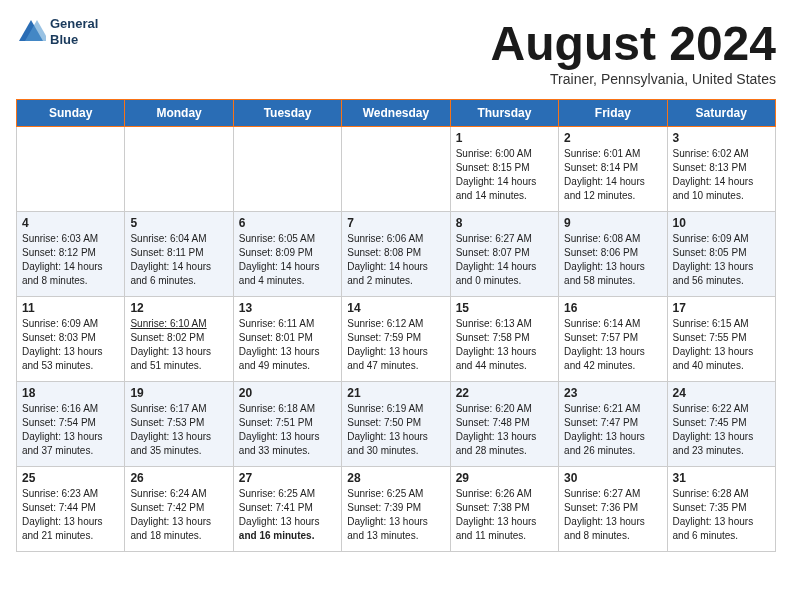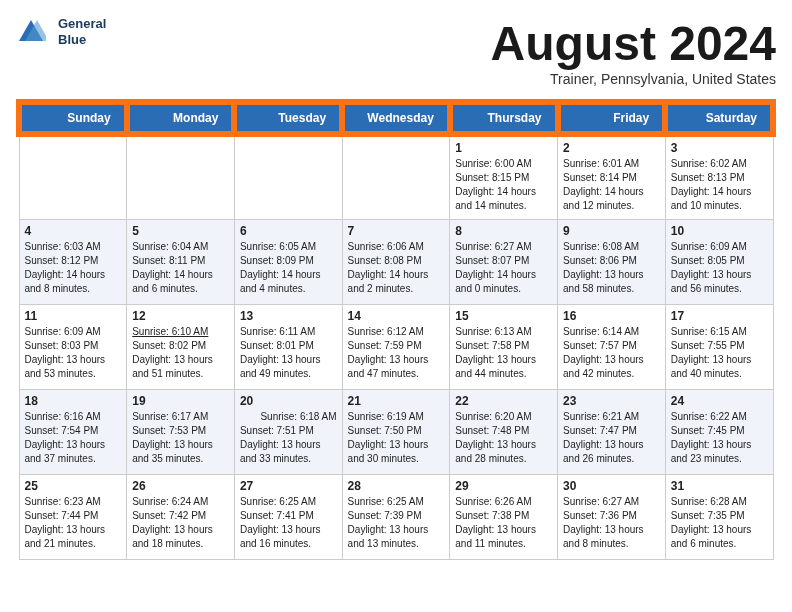--- a/index.html
+++ b/index.html
@@ -12,21 +12,21 @@
     }
     .header-area {
       display: flex;
       justify-content: space-between;
       align-items: flex-start;
       margin-bottom: 12px;
     }
     .logo {
       display: flex;
       align-items: center;
-      gap: 12px;
+      gap: 4px;
     }
     .logo-text {
       display: flex;
       flex-direction: column;
       font-size: 13px;
       font-weight: bold;
       color: #1a3a5c;
       line-height: 1.2;
     }
     .logo-icon {
@@ -49,22 +49,22 @@
       width: 100%;
       border-collapse: collapse;
       table-layout: fixed;
     }
     thead th {
       background: #2a6db5;
       color: #fff;
       font-size: 12px;
       font-weight: bold;
       padding: 6px 13px;
-      text-align: right;
-      border: 6px solid #f97316;
+      text-align: center;
+      border: 1px solid #f97316;
     }
     tbody td {
       vertical-align: top;
       border: 1px solid #ccc;
       padding: 4px 5px;
       font-size: 10px;
       color: #222;
       height: 85px;
       background: #fff;
     }
@@ -256,21 +256,21 @@
         </td>
         <td>
           <span class="day-num">19</span>
           <span style="display: block; line-height: 1.4;">Sunrise: 6:17 AM</span>
           <span style="display: block; line-height: 1.4;">Sunset: 7:53 PM</span>
           <span style="display: block; line-height: 1.4;">Daylight: 13 hours</span>
           <span style="display: block; line-height: 1.4;">and 35 minutes.</span>
         </td>
         <td>
           <span class="day-num">20</span>
-          <span style="display: block; line-height: 1.4; text-align: right;">Sunrise: 6:18 AM</span>
+          <span style="display: block; line-height: 1.4;">Sunrise: 6:18 AM</span>
           <span style="display: block; line-height: 1.4;">Sunset: 7:51 PM</span>
           <span style="display: block; line-height: 1.4;">Daylight: 13 hours</span>
           <span style="display: block; line-height: 1.4;">and 33 minutes.</span>
         </td>
         <td>
           <span class="day-num">21</span>
           <span style="display: block; line-height: 1.4;">Sunrise: 6:19 AM</span>
           <span style="display: block; line-height: 1.4;">Sunset: 7:50 PM</span>
           <span style="display: block; line-height: 1.4;">Daylight: 13 hours</span>
           <span style="display: block; line-height: 1.4;">and 30 minutes.</span>
@@ -310,21 +310,21 @@
           <span style="display: block; line-height: 1.4;">Sunrise: 6:24 AM</span>
           <span style="display: block; line-height: 1.4;">Sunset: 7:42 PM</span>
           <span style="display: block; line-height: 1.4;">Daylight: 13 hours</span>
           <span style="display: block; line-height: 1.4;">and 18 minutes.</span>
         </td>
         <td>
           <span class="day-num">27</span>
           <span style="display: block; line-height: 1.4;">Sunrise: 6:25 AM</span>
           <span style="display: block; line-height: 1.4;">Sunset: 7:41 PM</span>
           <span style="display: block; line-height: 1.4;">Daylight: 13 hours</span>
-          <span style="display: block; line-height: 1.4;">and 16 minutes.</span>
+          <span style="display: block; line-height: 1.4; font-weight: bold;">and 16 minutes.</span>
         </td>
         <td>
           <span class="day-num">28</span>
           <span style="display: block; line-height: 1.4;">Sunrise: 6:25 AM</span>
           <span style="display: block; line-height: 1.4;">Sunset: 7:39 PM</span>
           <span style="display: block; line-height: 1.4;">Daylight: 13 hours</span>
           <span style="display: block; line-height: 1.4;">and 13 minutes.</span>
         </td>
         <td>
           <span class="day-num">29</span>

